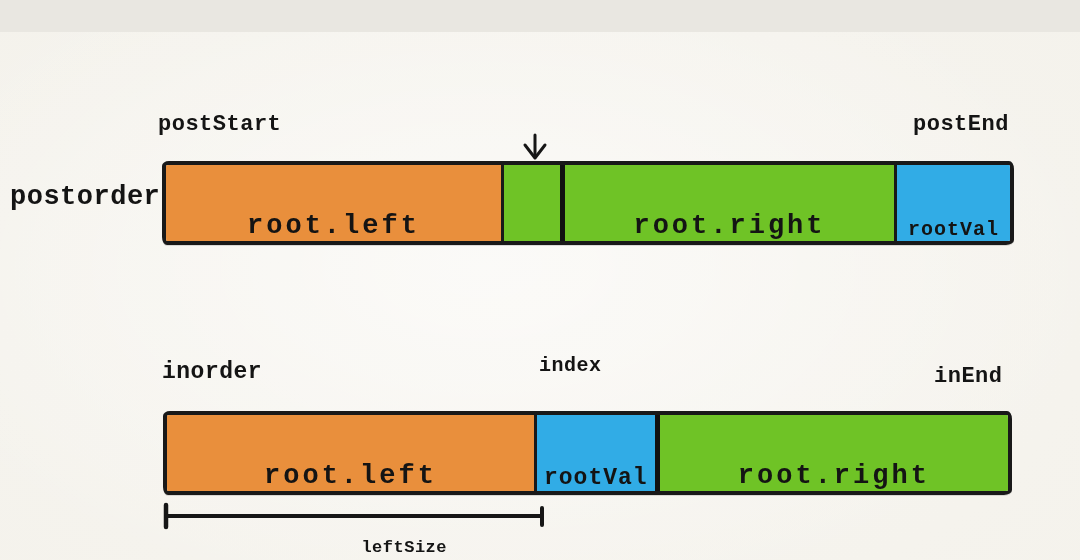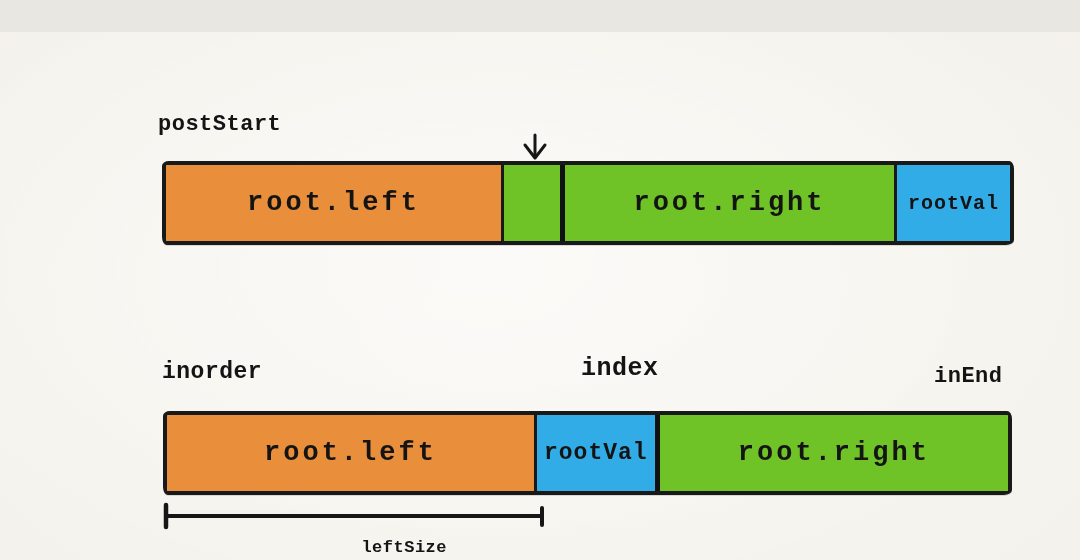--- a/index.html
+++ b/index.html
@@ -34,21 +34,21 @@
   
   .bar {
     display: flex;
     border: 4px solid #191919;
     border-radius: 7px 5px 8px 5px / 5px 8px 5px 8px;
     overflow: hidden;
     box-shadow: 0 1px 0 rgba(0,0,0,0.12);
   }
   .seg {
     display: flex;
-    align-items: center;
+    align-items: flex-end;
     justify-content: center;
     height: 100%;
   }
   .seg + .seg { border-left: 3px solid #191919; }
   .seg.thick-left { border-left: 5px solid #111; }
   .seg-text {
     font-weight: bold;
     font-size: 27px;
     letter-spacing: 3px;
     white-space: nowrap;
@@ -63,45 +63,47 @@
   svg .ink { stroke: #161616; fill: none; stroke-linecap: round; stroke-linejoin: round; }
 </style>
 </head>
 <body>
 
 <div class="canvas">
 
   <div class="abs ptr-label" style="left:158px; top:80px; font-size:22px;">postStart</div>
 
 
+  <div class="abs ptr-label" style="left:913px; top:80px; font-size:22px;">postEnd</div>
 
   <svg class="abs" style="left:519px; top:100px;" width="32" height="30" viewBox="0 0 32 30">
     <path class="ink" stroke-width="3" d="M16 3 L16 24"></path>
     <path class="ink" stroke-width="3" d="M6 13 L16 26 L26 13"></path>
   </svg>
 
+  <div class="abs row-label" style="left:10px; top:150px; font-size:27px;">postorder</div>
 
   <div class="abs bar" style="left:162px; top:129px; width:852px; height:84px;">
     <div class="seg c-orange" style="flex:341 0 0;">
       <span class="seg-text">root.left</span>
     </div>
     <div class="seg c-green" style="flex:57 0 0;">
       <span class="seg-text"></span>
     </div>
     <div class="seg c-green thick-left" style="flex:335 0 0;">
       <span class="seg-text">root.right</span>
     </div>
     <div class="seg c-blue" style="flex:115 0 0;">
       <span class="seg-text small">rootVal</span>
     </div>
   </div>
 
   <div class="abs ptr-label" style="left:162px; top:327px; font-size:23px;">inorder</div>
 
-  <div class="abs ptr-label" style="left:581px; top:322px; font-size:25px;">index</div>
+  <div class="abs ptr-label" style="left:539px; top:322px; font-size:20px;">index</div>
 
   <div class="abs ptr-label" style="left:934px; top:332px; font-size:22px;">inEnd</div>
 
 
   <div class="abs bar" style="left:163px; top:379px; width:849px; height:84px;">
     <div class="seg c-orange" style="flex:374 0 0;">
       <span class="seg-text">root.left</span>
     </div>
     <div class="seg c-blue" style="flex:120 0 0;">
       <span class="seg-text medium">rootVal</span>

